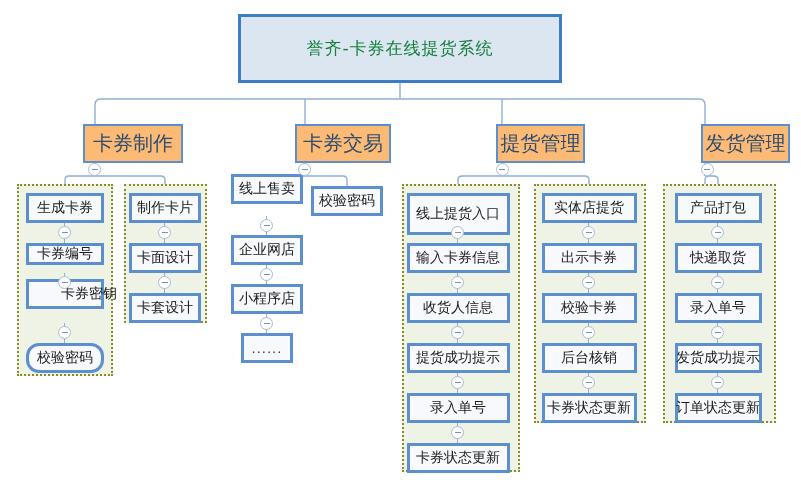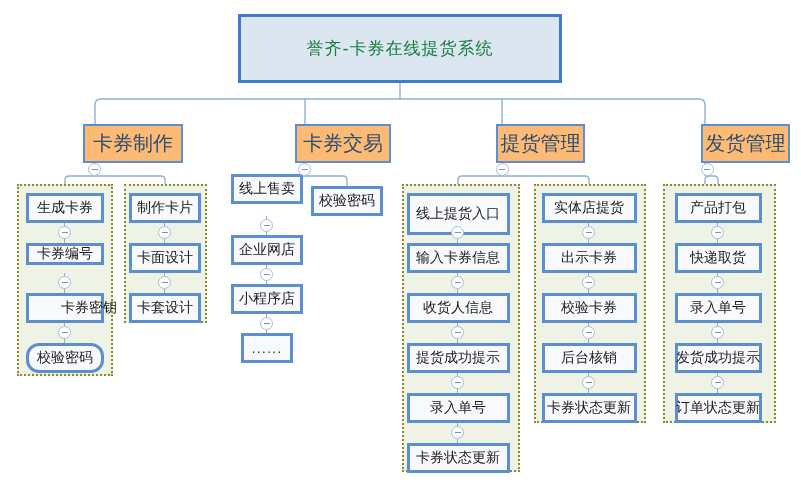--- a/index.html
+++ b/index.html
@@ -134,21 +134,21 @@
       <div class="node title" style="left: 238px; top: 14px; width: 324px; height: 69px;">誉齐-卡券在线提货系统</div>
       <div class="node level2" style="left: 45px; top: 124px; width: 100px; height: 39px;">卡券制作</div>
       <div class="toggle" style="left: 88px; top: 163px;"></div>
       <div class="group-box" style="left: 17px; top: 184px; width: 96px; height: 192px;"></div>
       <div class="node leaf" style="left: 26px; top: 193px; width: 78px; height: 30px;">生成卡券</div>
       <div style="position: absolute; left: 64px; top: 223px; width: 1.4px; height: 20px; background: rgb(143, 174, 214); z-index: 2;"></div>
       <div class="toggle" style="left: 58px; top: 226px;"></div>
       <div class="node leaf" style="left: 26px; top: 243px; width: 78px; height: 22px;">卡券编号</div>
       <div style="position: absolute; left: 64px; top: 273px; width: 1.4px; height: 20px; background: rgb(143, 174, 214); z-index: 2;"></div>
       <div class="toggle" style="left: 58px; top: 276px;"></div>
-      <div class="node leaf" style="left: 26px; top: 293px; width: 78px; height: 30px; padding-left: 48px;">卡券密钥</div>
+      <div class="node leaf" style="left: 26px; top: 279px; width: 78px; height: 30px; padding-left: 48px;">卡券密钥</div>
       <div style="position: absolute; left: 64px; top: 323px; width: 1.4px; height: 20px; background: rgb(143, 174, 214); z-index: 2;"></div>
       <div class="toggle" style="left: 58px; top: 326px;"></div>
       <div class="node leaf" style="left: 26px; top: 343px; width: 78px; height: 30px; border-radius: 13px;">校验密码</div>
       <div class="group-box" style="left: 124px; top: 184px; width: 83px; height: 139px;"></div>
       <div class="node leaf" style="left: 129px; top: 193px; width: 72px; height: 30px;">制作卡片</div>
       <div style="position: absolute; left: 164px; top: 223px; width: 1.4px; height: 20px; background: rgb(143, 174, 214); z-index: 2;"></div>
       <div class="toggle" style="left: 158px; top: 226px;"></div>
       <div class="node leaf" style="left: 129px; top: 243px; width: 72px; height: 30px;">卡面设计</div>
       <div style="position: absolute; left: 164px; top: 273px; width: 1.4px; height: 20px; background: rgb(143, 174, 214); z-index: 2;"></div>
       <div class="toggle" style="left: 158px; top: 276px;"></div>

